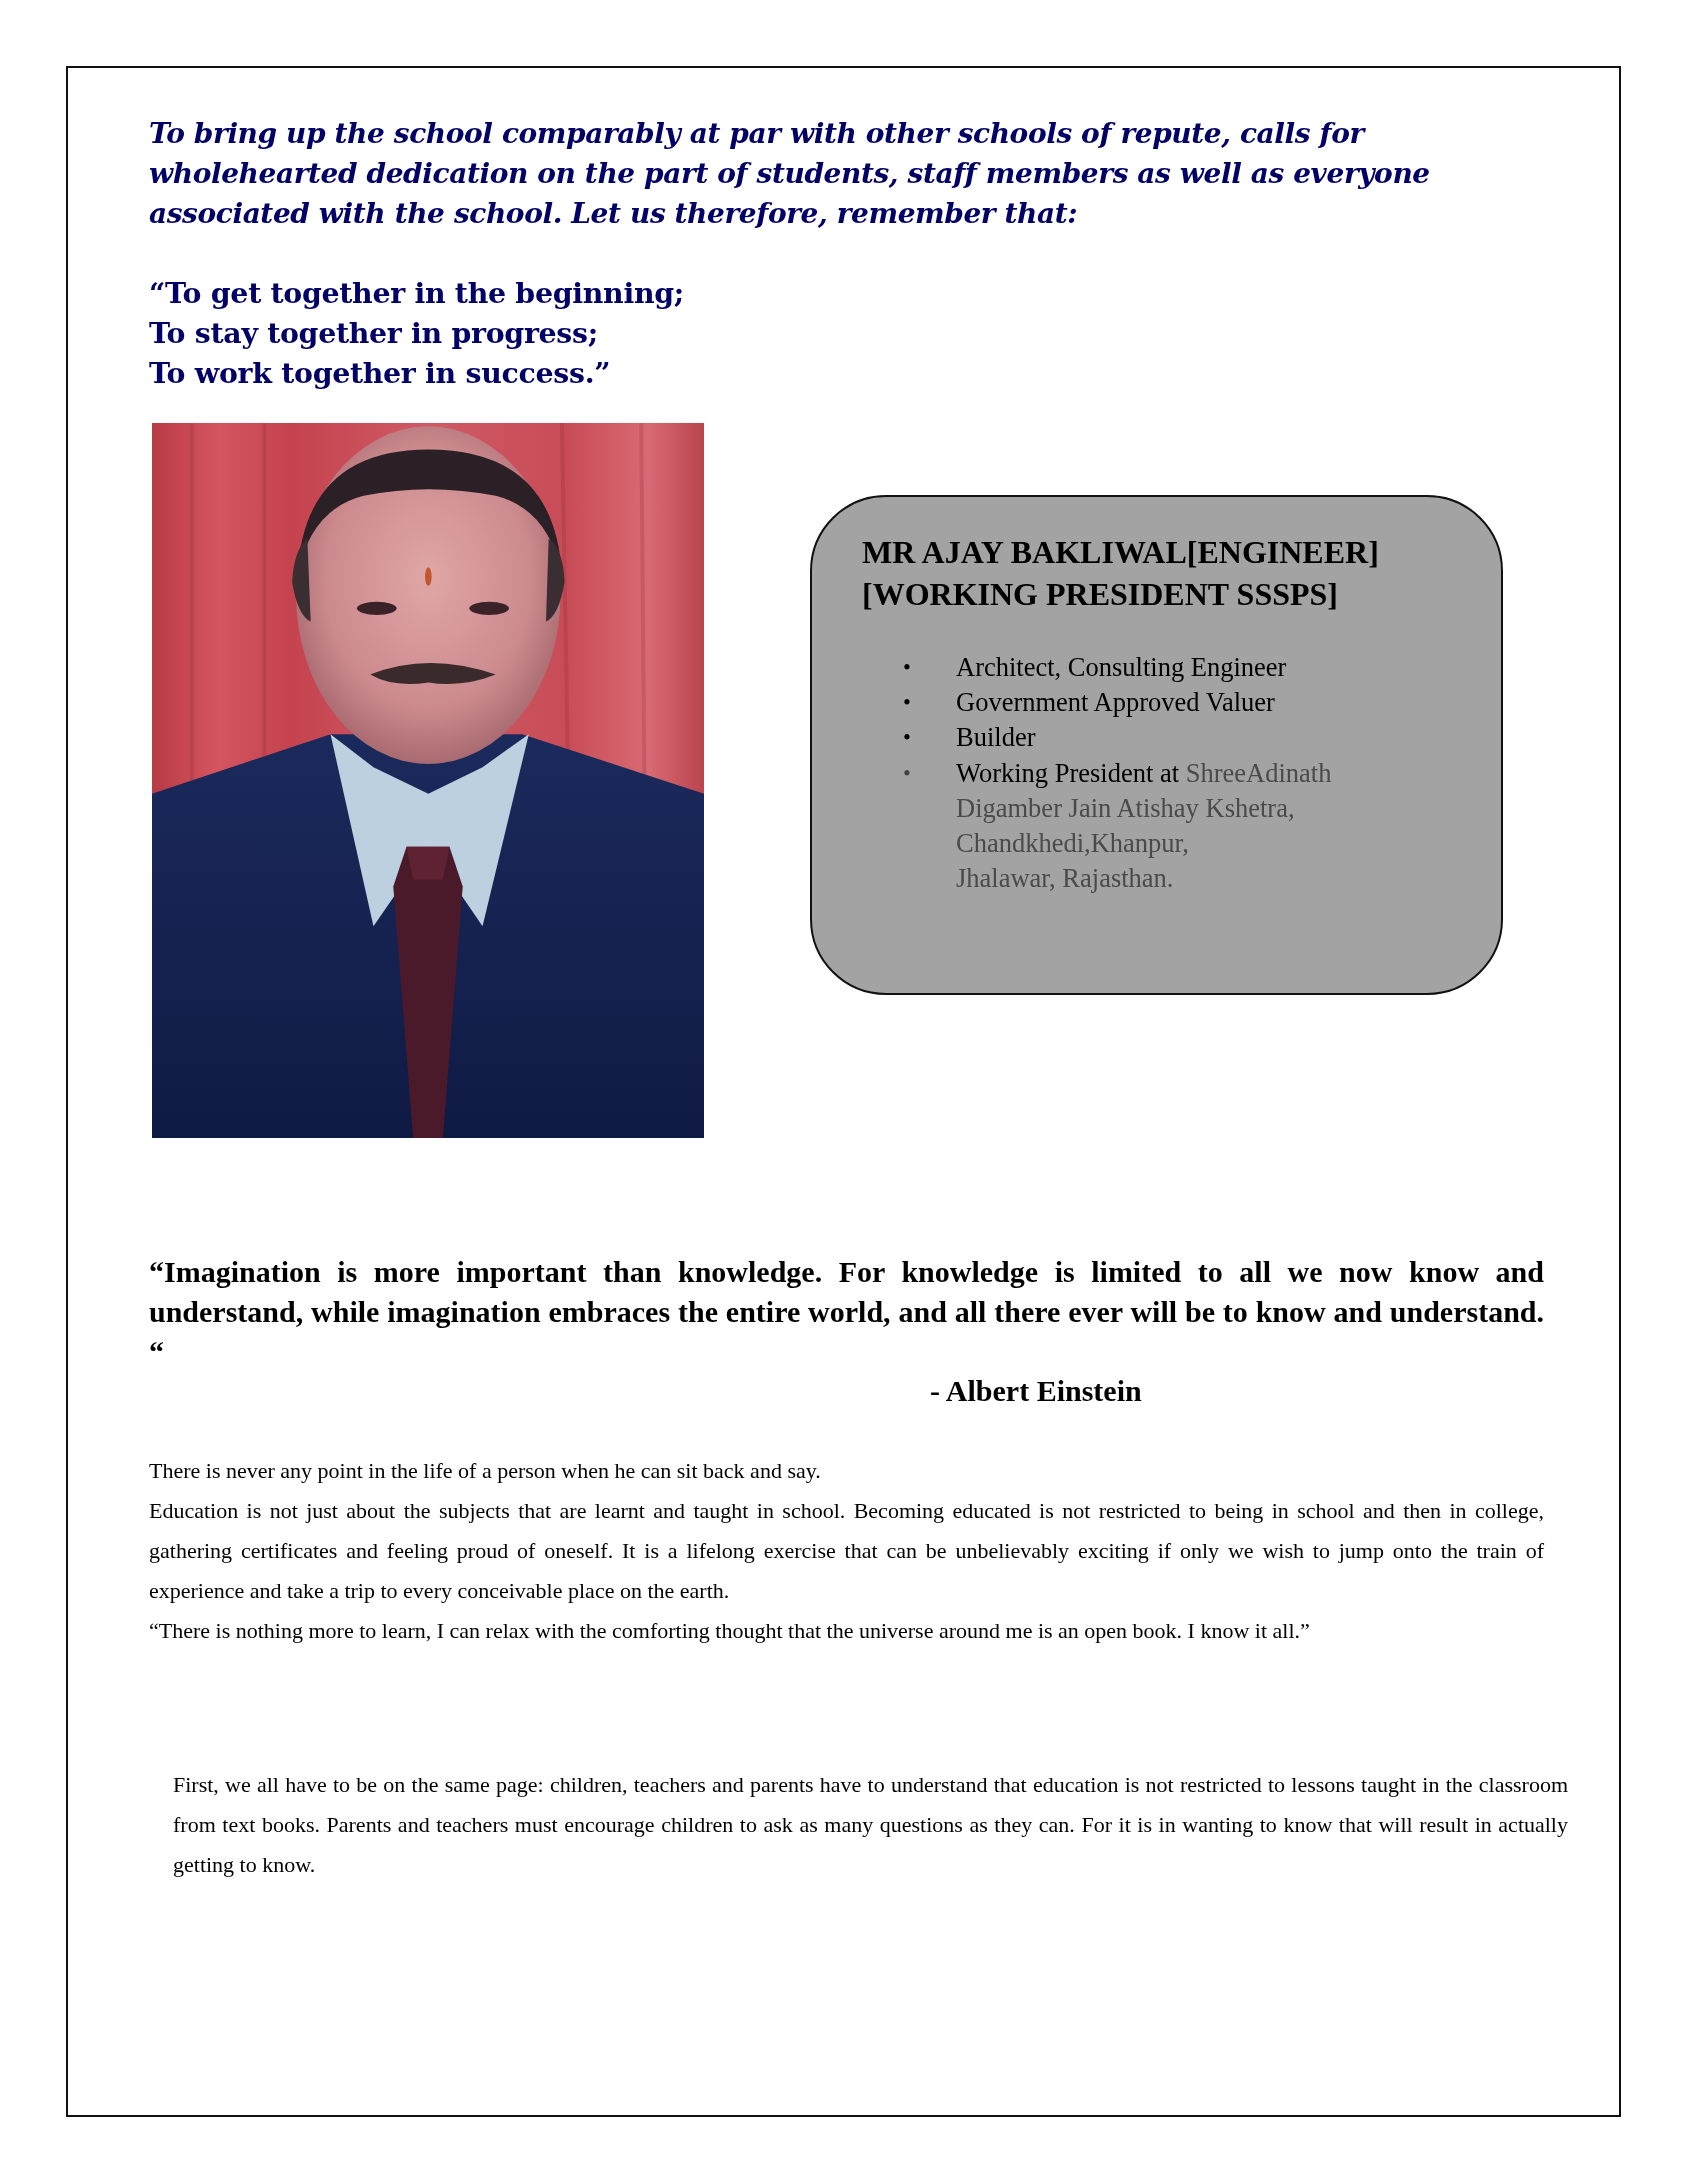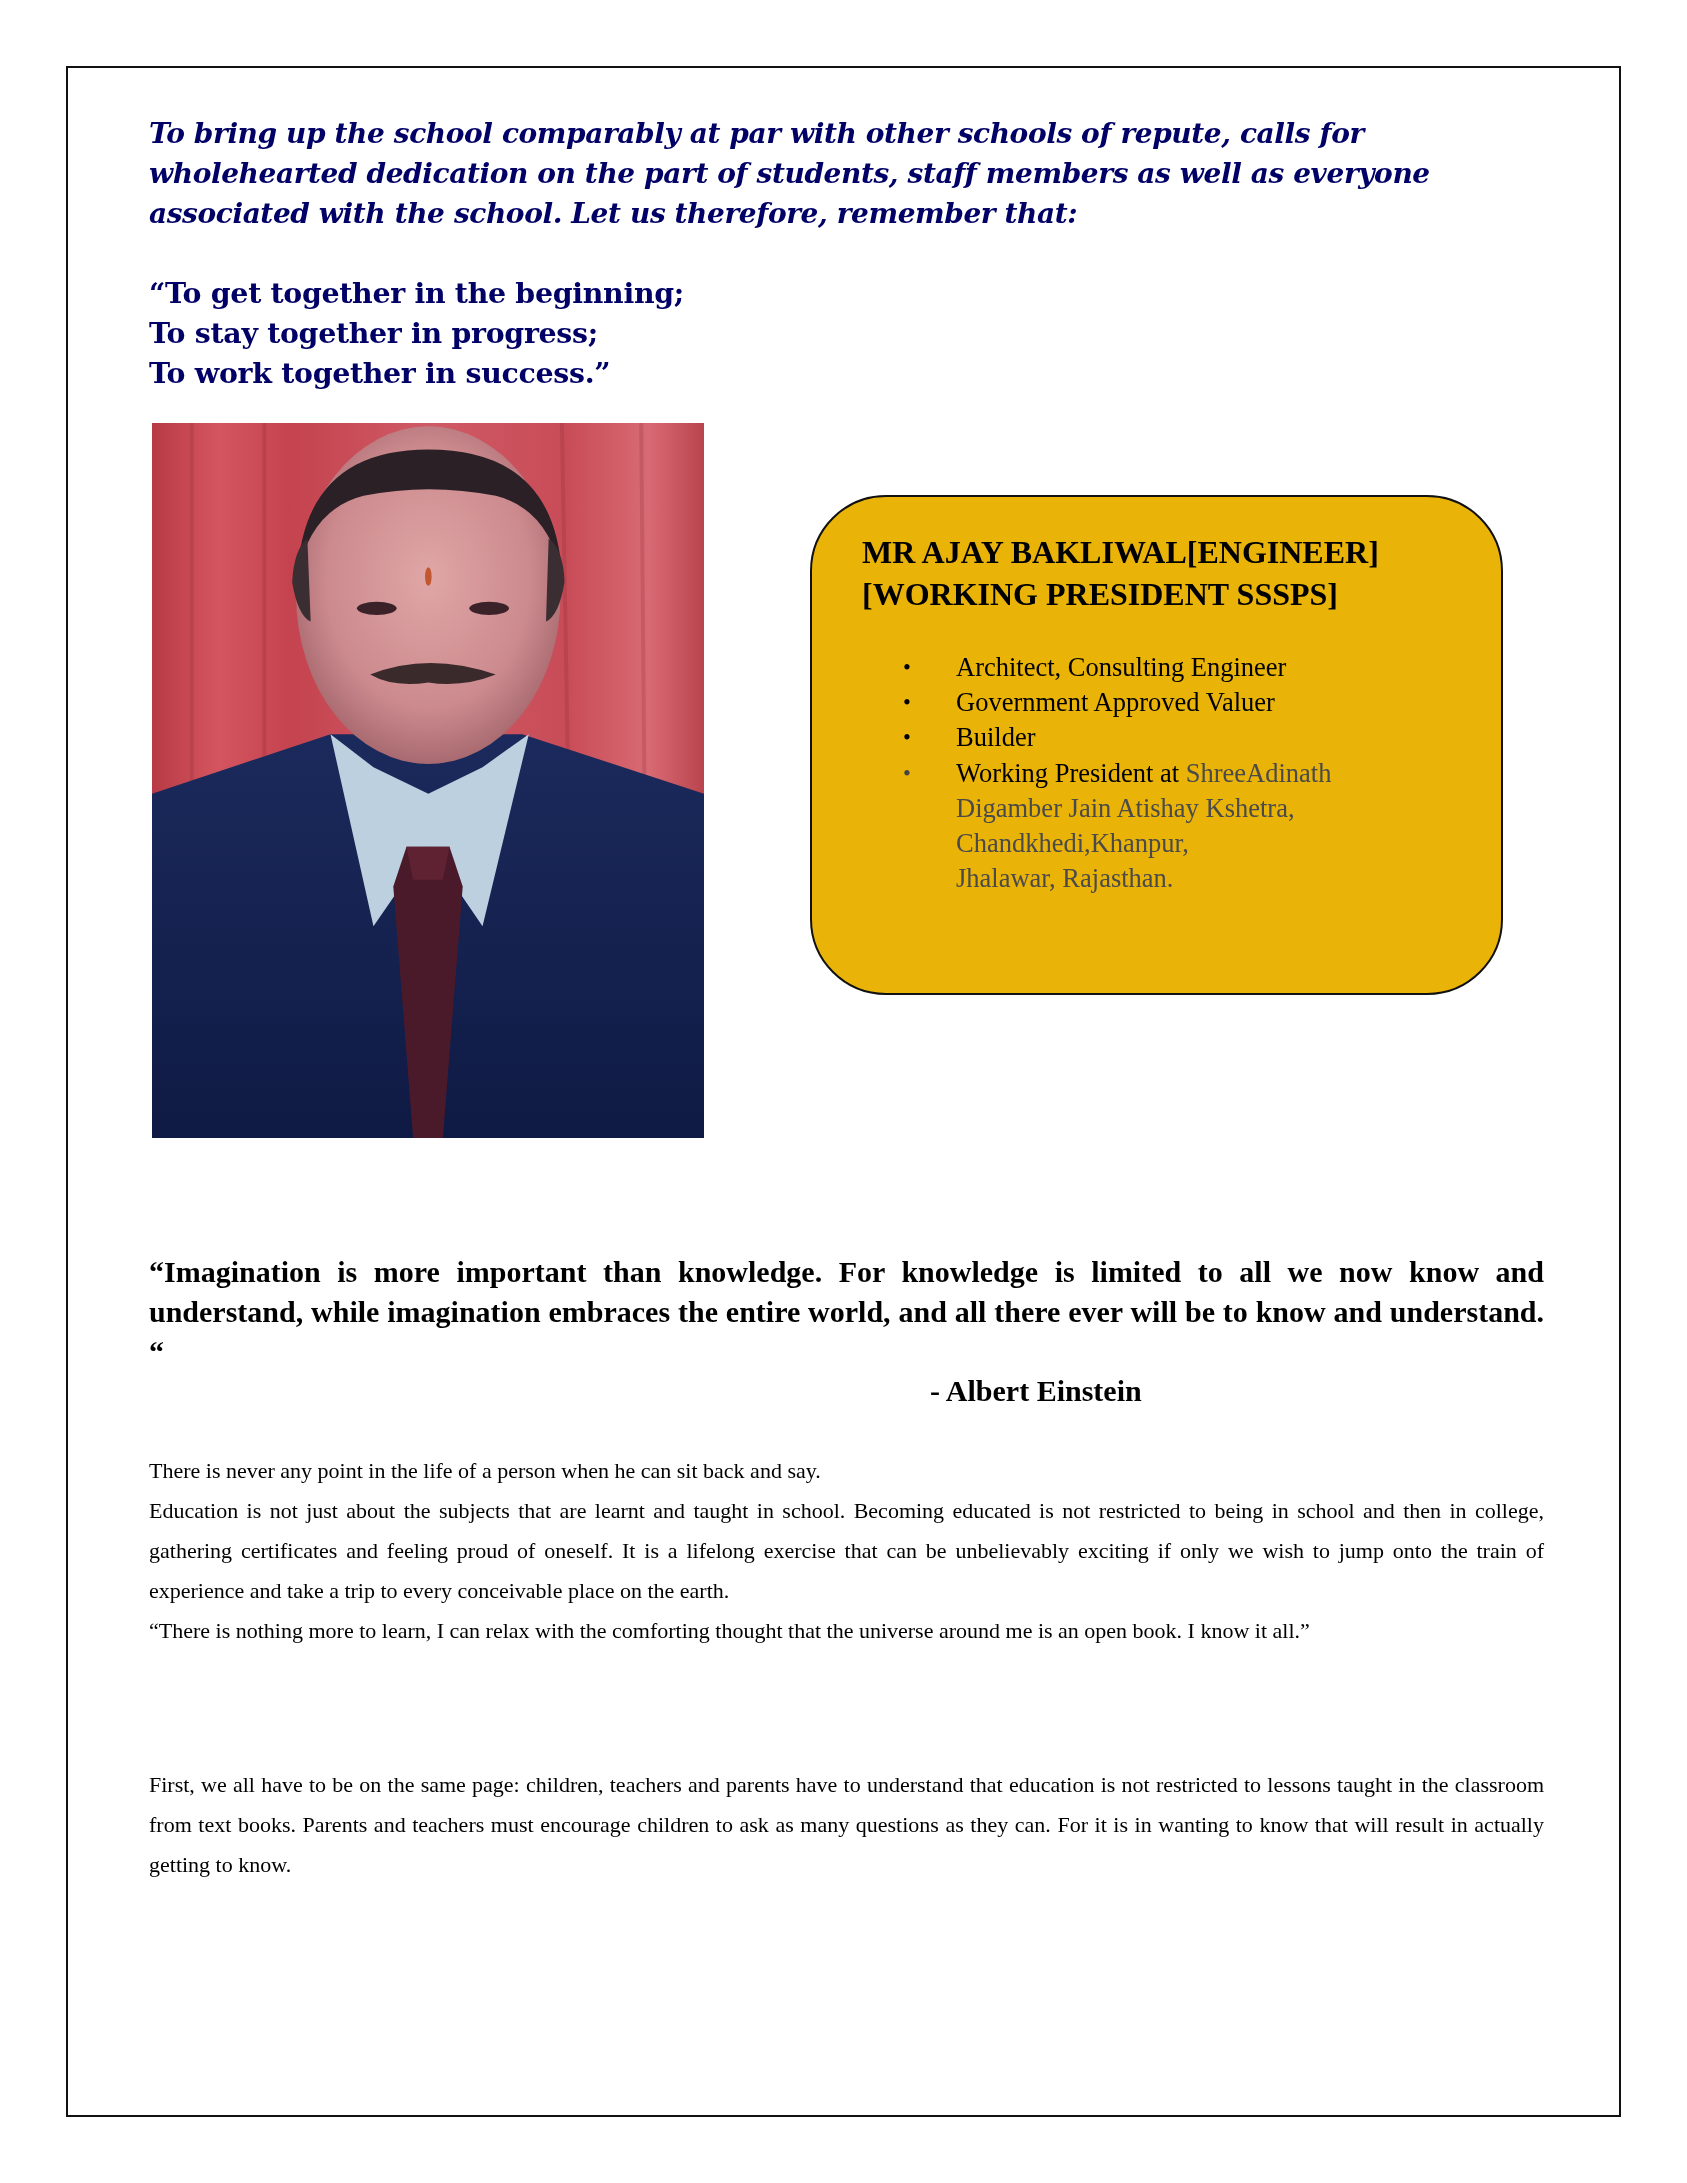--- a/index.html
+++ b/index.html
@@ -15,21 +15,21 @@
   .motto { position: absolute; left: 149px; top: 273px; width: 1403px; text-align: left;
            font-family: "DejaVu Serif", serif; font-weight: bold; font-size: 28.4px;
            line-height: 40px; color: #000066; letter-spacing: -0.3px; }
   .motto div { display: block; }
 
   .photo { position: absolute; left: 152px; top: 423px; width: 552px; height: 715px;
            overflow: hidden; background: #c9505c; }
   .photo svg { width: 100%; height: 100%; display: block; }
 
   .profile-box { position: absolute; left: 810px; top: 495px; width: 693px; height: 500px;
-                 border: 2px solid #111; border-radius: 76px; box-sizing: border-box; background: #eab308; }
+                 border: 2px solid #111; border-radius: 76px; box-sizing: border-box; background: #a3a3a3; }
   .profile-heading { position: absolute; left: 50px; top: 34px; width: 635px;
                      font-family: "Liberation Serif", serif; font-weight: bold; font-size: 32px;
                      line-height: 42px; color: #000; }
   .profile-list { position: absolute; left: 0; top: 153px; width: 688px; margin: 0; padding: 0; list-style: none; }
   .profile-list li { position: relative; padding-left: 144px; font-family: "Liberation Serif", serif;
                      font-size: 26.5px; line-height: 35px; color: #000; }
   .profile-list li .bullet { position: absolute; left: 91px; top: 0; font-size: 22.5px; color: #000; }
   .profile-list li.last .bullet { color: #444; }
   .profile-list .grey { color: #4a4a4a; }
   .profile-list li.last { margin-top: 1.3px; }
@@ -39,21 +39,21 @@
               line-height: 40px; text-align: justify; color: #000; }
   .einstein-attr { position: absolute; left: 930px; top: 1371px;
                    font-family: "Liberation Serif", serif; font-weight: bold; font-size: 30px;
                    line-height: 40px; color: #000; text-align: center; }
 
   .body-text { position: absolute; left: 149px; width: 1395px;
                font-family: "Liberation Serif", serif; font-size: 22px; line-height: 40px;
                color: #000; text-align: justify; }
   .body-text p { margin: 0; }
   .p1 { top: 1451px; }
-  .p2 { top: 1765px; }
+  .p2 { top: 1765px; margin-left: 24px; }
   .line-left { text-align: left; }
 </style>
 </head>
 <body>
 
 <div class="frame"></div>
 
 <div class="intro">To bring up the school comparably at par with other schools of repute, calls for wholehearted dedication on the part of students, staff members as well as everyone associated with the school. Let us therefore, remember that:</div>
 
 <div class="motto">

